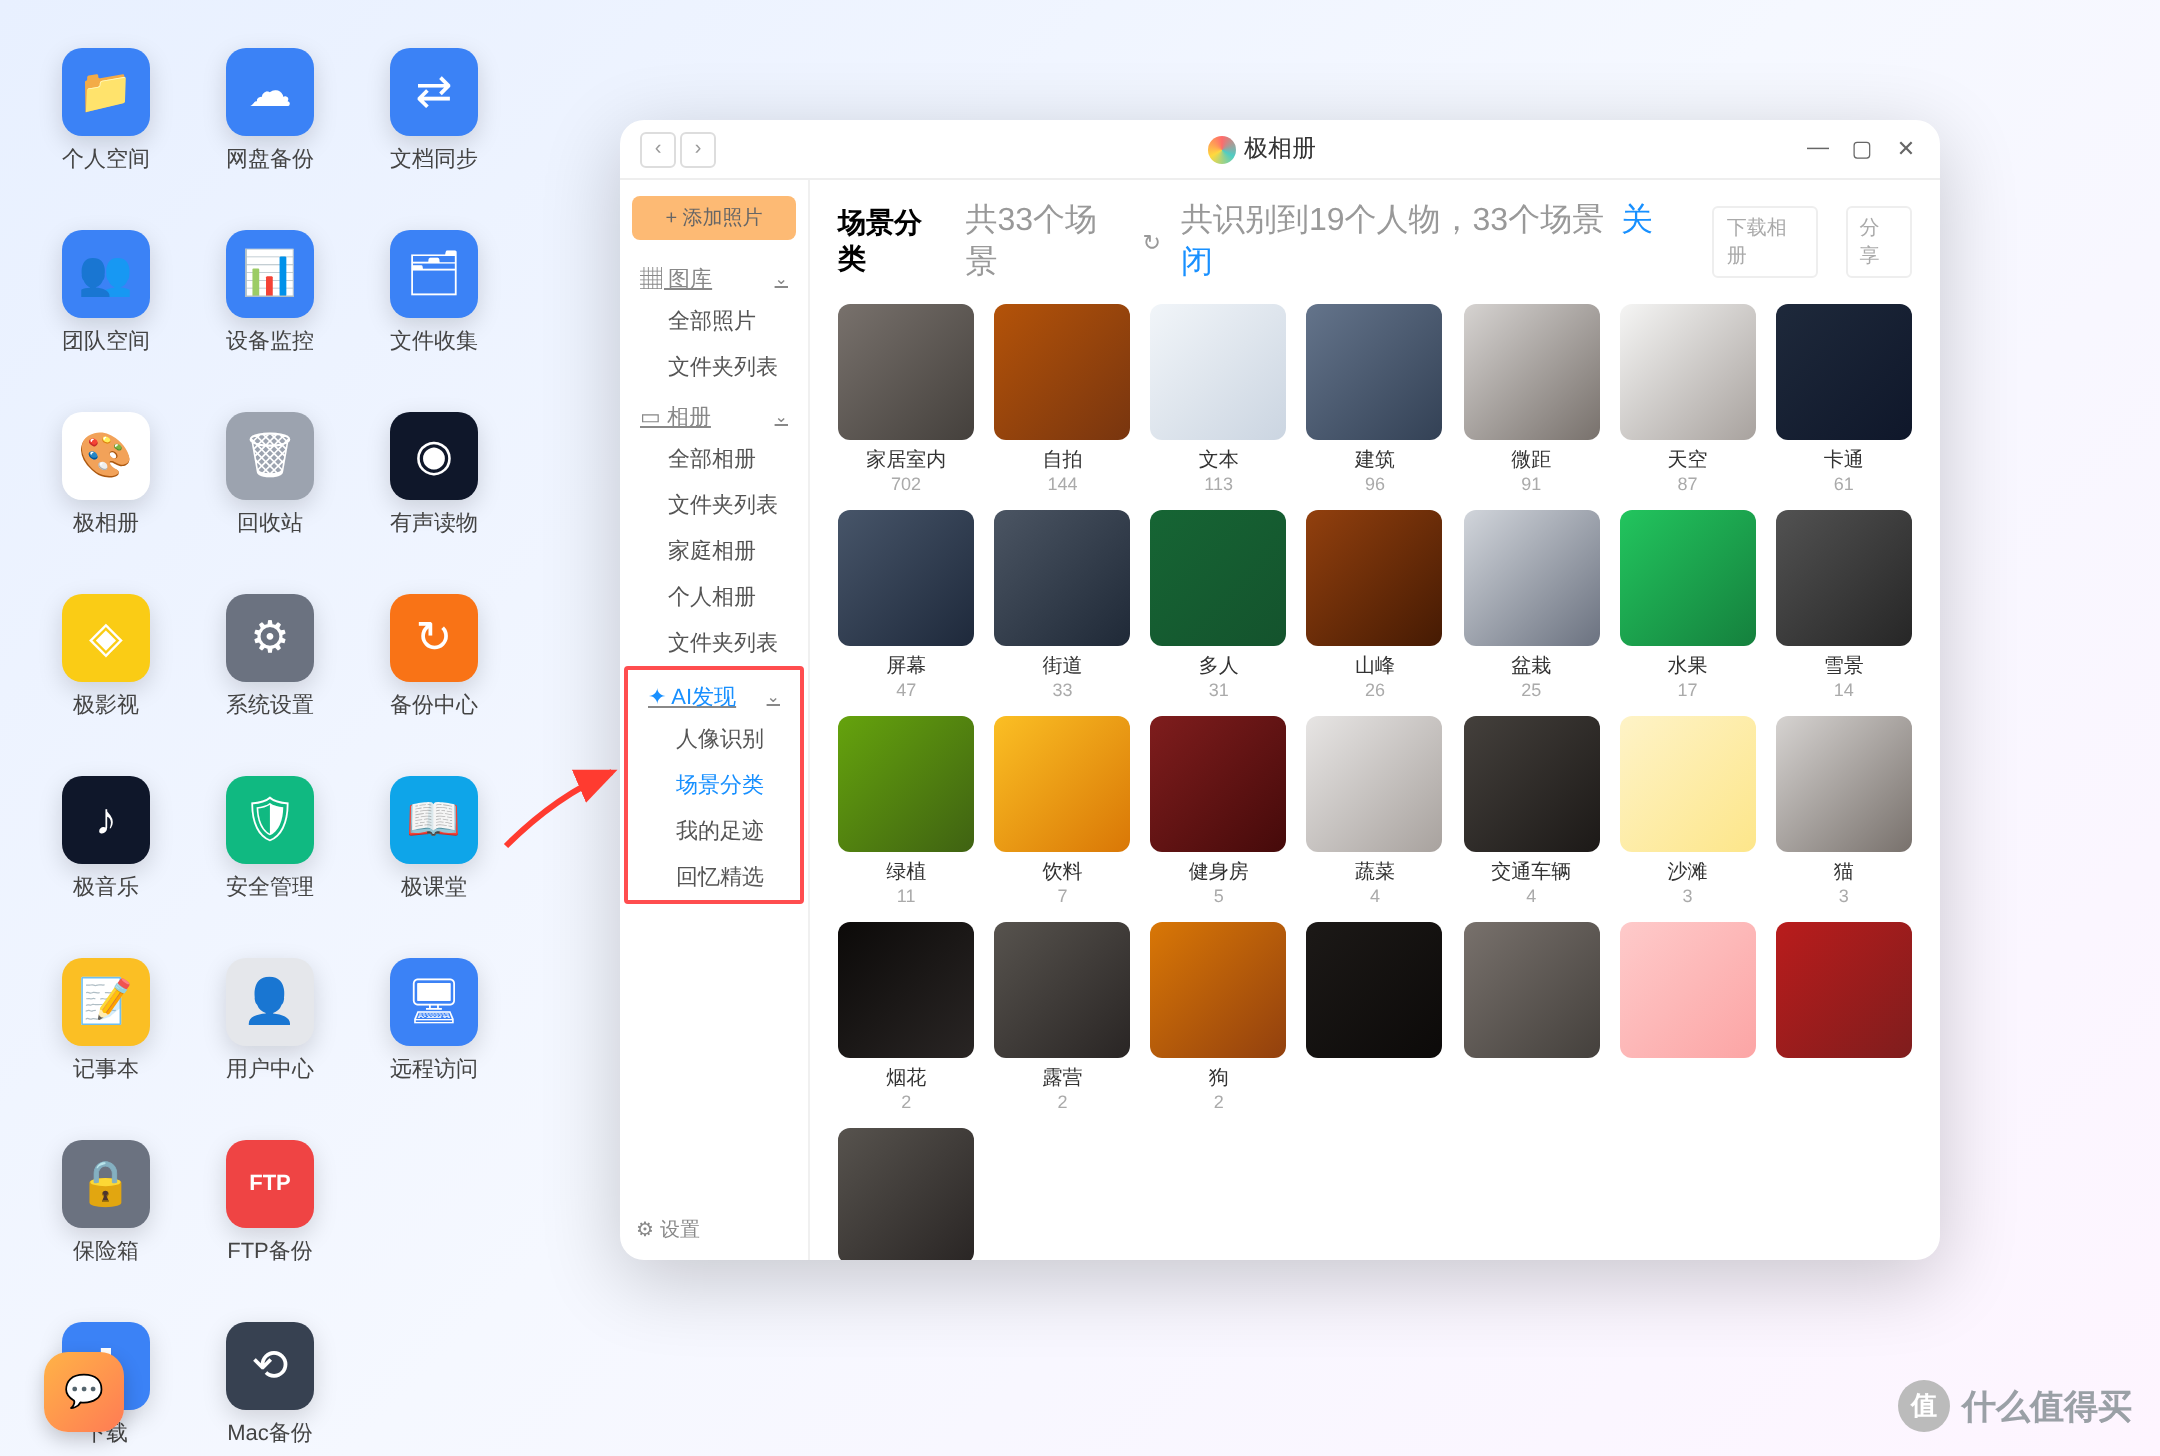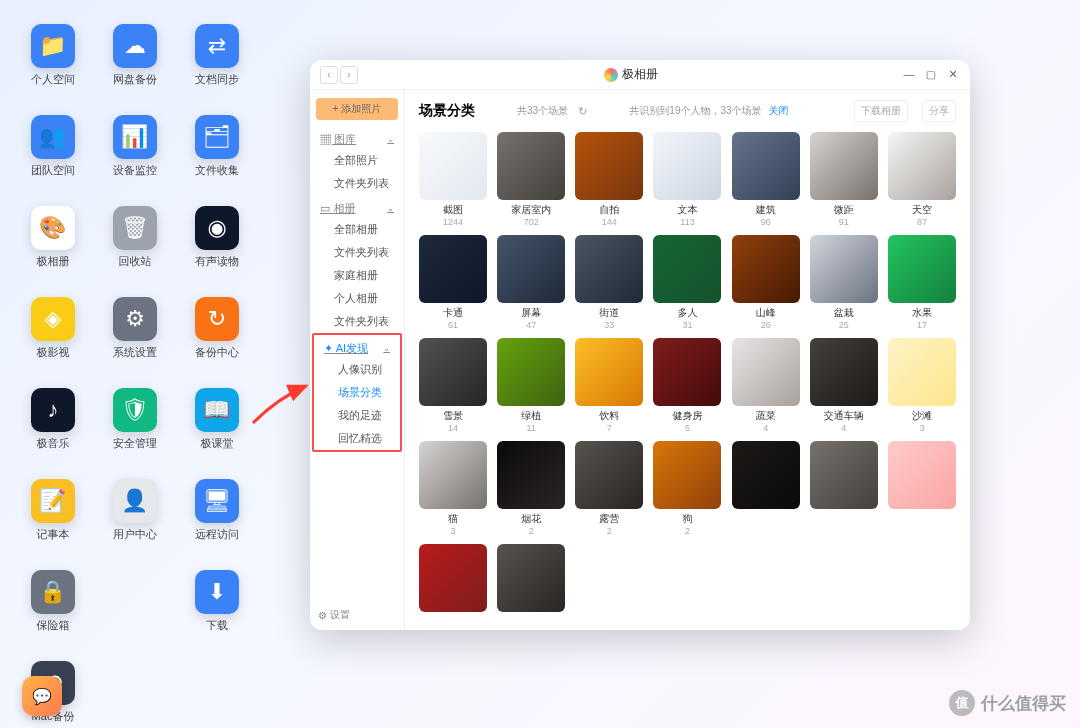--- a/index.html
+++ b/index.html
@@ -28,21 +28,21 @@
 .side-item { padding: 4px 10px 4px 24px; color: #555; cursor: pointer; }
 .side-item.active { color: #1890ff; }
 .side-settings { position: absolute; bottom: 8px; left: 8px; font-size: 10px; color: #888; display: flex; align-items: center; gap: 3px; cursor: pointer; }
 
 
 .highlight-box { border: 2px solid #ff4d4f; border-radius: 2px; margin: 0 2px; }
 
 .main { flex: 1; display: flex; flex-direction: column; overflow: hidden; }
 .header { padding: 10px 14px; display: flex; align-items: center; gap: 10px; }
 .header h2 { font-size: 14px; font-weight: 600; }
-.header .meta { font-size: 10px; color: #999; margin-left: 32px; }
+.header .meta { font-size: 16px; color: #999; }
 .header .meta .link { color: #1890ff; cursor: pointer; margin-left: 4px; }
 .header .refresh { color: #999; font-size: 11px; }
 .header .spacer { flex: 1; }
 .header .hbtn { font-size: 10px; color: #aaa; padding: 3px 6px; border: 1px solid #eee; border-radius: 3px; cursor: pointer; margin-left: 4px; }
 
 .grid { flex: 1; overflow-y: auto; padding: 0 14px 14px; display: grid; grid-template-columns: repeat(7, 1fr); gap: 8px 10px; align-content: start; }
 .tile { display: flex; flex-direction: column; align-items: center; cursor: pointer; }
 .thumb { width: 68px; height: 68px; border-radius: 6px; background: #ddd; position: relative; overflow: hidden; }
 .tile .tname { font-size: 10px; color: #333; margin-top: 3px; }
 .tile .tcount { font-size: 9px; color: #aaa; }
@@ -130,20 +130,24 @@
       <div class="ic" style="background:#e5e7eb;">👤</div>
       <div class="lbl">用户中心</div>
     </div>
     <div class="desktop-icon">
       <div class="ic" style="background:#3b82f6;">🖥</div>
       <div class="lbl">远程访问</div>
     </div>
     <div class="desktop-icon">
       <div class="ic" style="background:#6b7280;">🔒</div>
       <div class="lbl">保险箱</div>
+    </div>
+    <div class="desktop-icon">
+      <div class="ic" style="background:#ef4444;font-size:11px;font-weight:bold;">FTP</div>
+      <div class="lbl">FTP备份</div>
     </div>
     <div class="desktop-icon" style="visibility: hidden;">
       <div class="ic" style="background:transparent;"></div>
       <div class="lbl"></div>
     </div>
     <div class="desktop-icon">
       <div class="ic" style="background:#3b82f6;">⬇</div>
       <div class="lbl">下载</div>
     </div>
     <div class="desktop-icon">
@@ -207,25 +211,20 @@
         <span class="meta">
           <span>共识别到19个人物，33个场景</span>
           <span class="link">关闭</span>
         </span>
         <span class="spacer"></span>
         <span class="hbtn">下载相册</span>
         <span class="hbtn">分享</span>
       </div>
       <div class="grid" id="grid">
           <div class="tile">
-            <div class="thumb tg" style="--c1:#f8fafc;--c2:#e2e8f0"></div>
-            <div class="tname">截图</div>
-            <div class="tcount">1244</div>
-          </div>
-          <div class="tile">
             <div class="thumb tg" style="--c1:#78716c;--c2:#44403c"></div>
             <div class="tname">家居室内</div>
             <div class="tcount">702</div>
           </div>
           <div class="tile">
             <div class="thumb tg" style="--c1:#b45309;--c2:#78350f"></div>
             <div class="tname">自拍</div>
             <div class="tcount">144</div>
           </div>
           <div class="tile">

